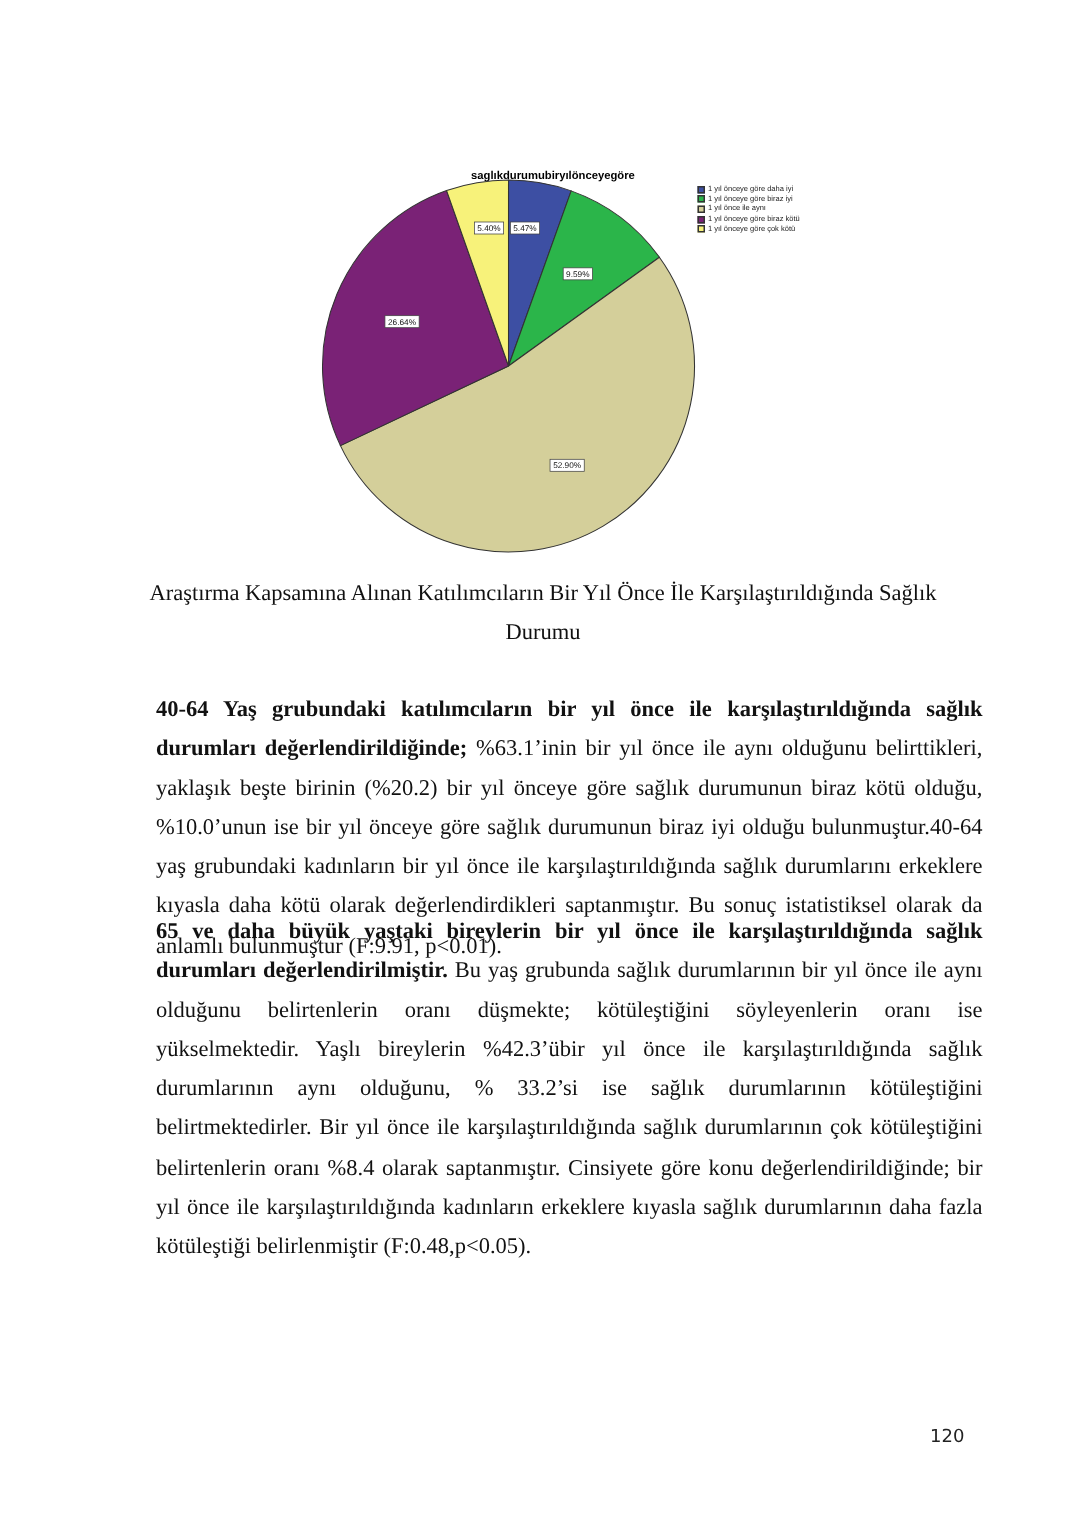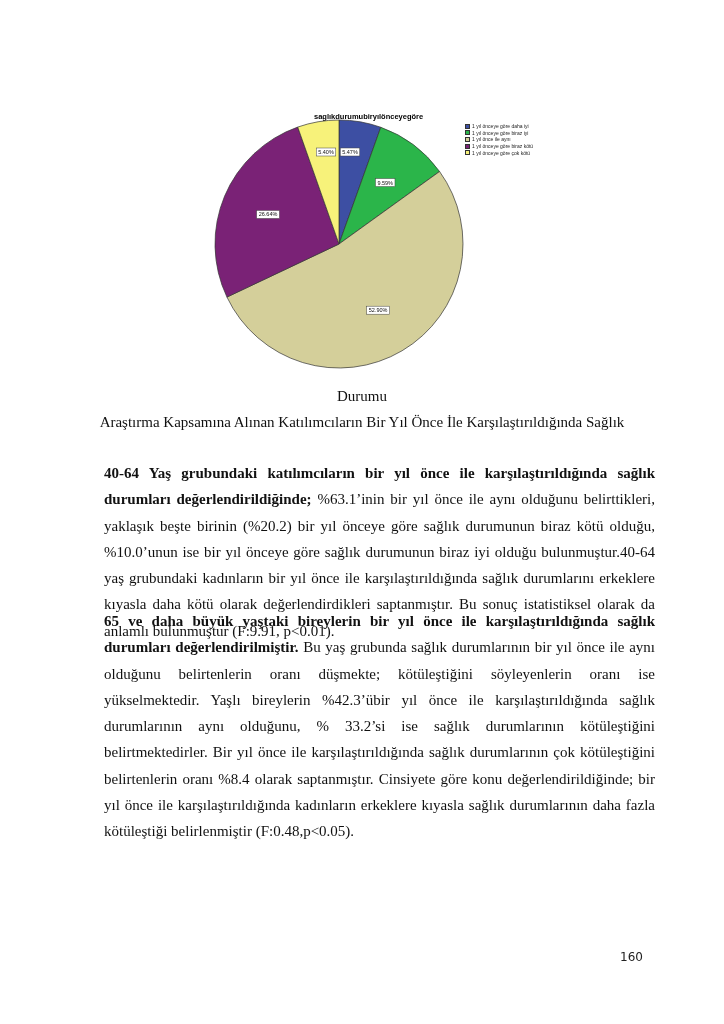--- a/index.html
+++ b/index.html
@@ -83,21 +83,21 @@
       <span class="legend-swatch" style="background: rgb(122, 34, 118);"></span>
       <span>1 yıl önceye göre biraz kötü</span>
     </div>
     <div class="legend-item">
       <span class="legend-swatch" style="background: rgb(247, 242, 122);"></span>
       <span>1 yıl önceye göre çok kötü</span>
     </div>
   </div>
 
 <div class="caption">
+  <div>Araştırma Kapsamına Alınan Katılımcıların Bir Yıl Önce İle Karşılaştırıldığında Sağlık</div>
   <div>Durumu</div>
-  <div>Araştırma Kapsamına Alınan Katılımcıların Bir Yıl Önce İle Karşılaştırıldığında Sağlık</div>
 </div>
 
 <div class="para" id="p1"><b>40-64 Yaş grubundaki katılımcıların bir yıl önce ile karşılaştırıldığında sağlık durumları değerlendirildiğinde;</b><span> %63.1’inin bir yıl önce ile aynı olduğunu belirttikleri, yaklaşık beşte birinin (%20.2) bir yıl önceye göre sağlık durumunun biraz kötü olduğu, %10.0’unun ise bir yıl önceye göre sağlık durumunun biraz iyi olduğu bulunmuştur.40-64 yaş grubundaki kadınların bir yıl önce ile karşılaştırıldığında sağlık durumlarını erkeklere kıyasla daha kötü olarak değerlendirdikleri saptanmıştır. Bu sonuç istatistiksel olarak da anlamlı bulunmuştur (F:9.91, p&lt;0.01).</span></div>
 
 <div class="para" id="p2"><b>65 ve daha büyük yaştaki bireylerin bir yıl önce ile karşılaştırıldığında sağlık durumları değerlendirilmiştir.</b><span> Bu yaş grubunda sağlık durumlarının bir yıl önce ile aynı olduğunu belirtenlerin oranı düşmekte; kötüleştiğini söyleyenlerin oranı ise yükselmektedir. Yaşlı bireylerin %42.3’übir yıl önce ile karşılaştırıldığında sağlık durumlarının aynı olduğunu, % 33.2’si ise sağlık durumlarının kötüleştiğini belirtmektedirler. Bir yıl önce ile karşılaştırıldığında sağlık durumlarının çok kötüleştiğini belirtenlerin oranı %8.4 olarak saptanmıştır. Cinsiyete göre konu değerlendirildiğinde; bir yıl önce ile karşılaştırıldığında kadınların erkeklere kıyasla sağlık durumlarının daha fazla kötüleştiği belirlenmiştir (F:0.48,p&lt;0.05).</span></div>
 
-<div class="page-number">160</div>
+<div class="page-number">120</div>
 
 </body></html>

